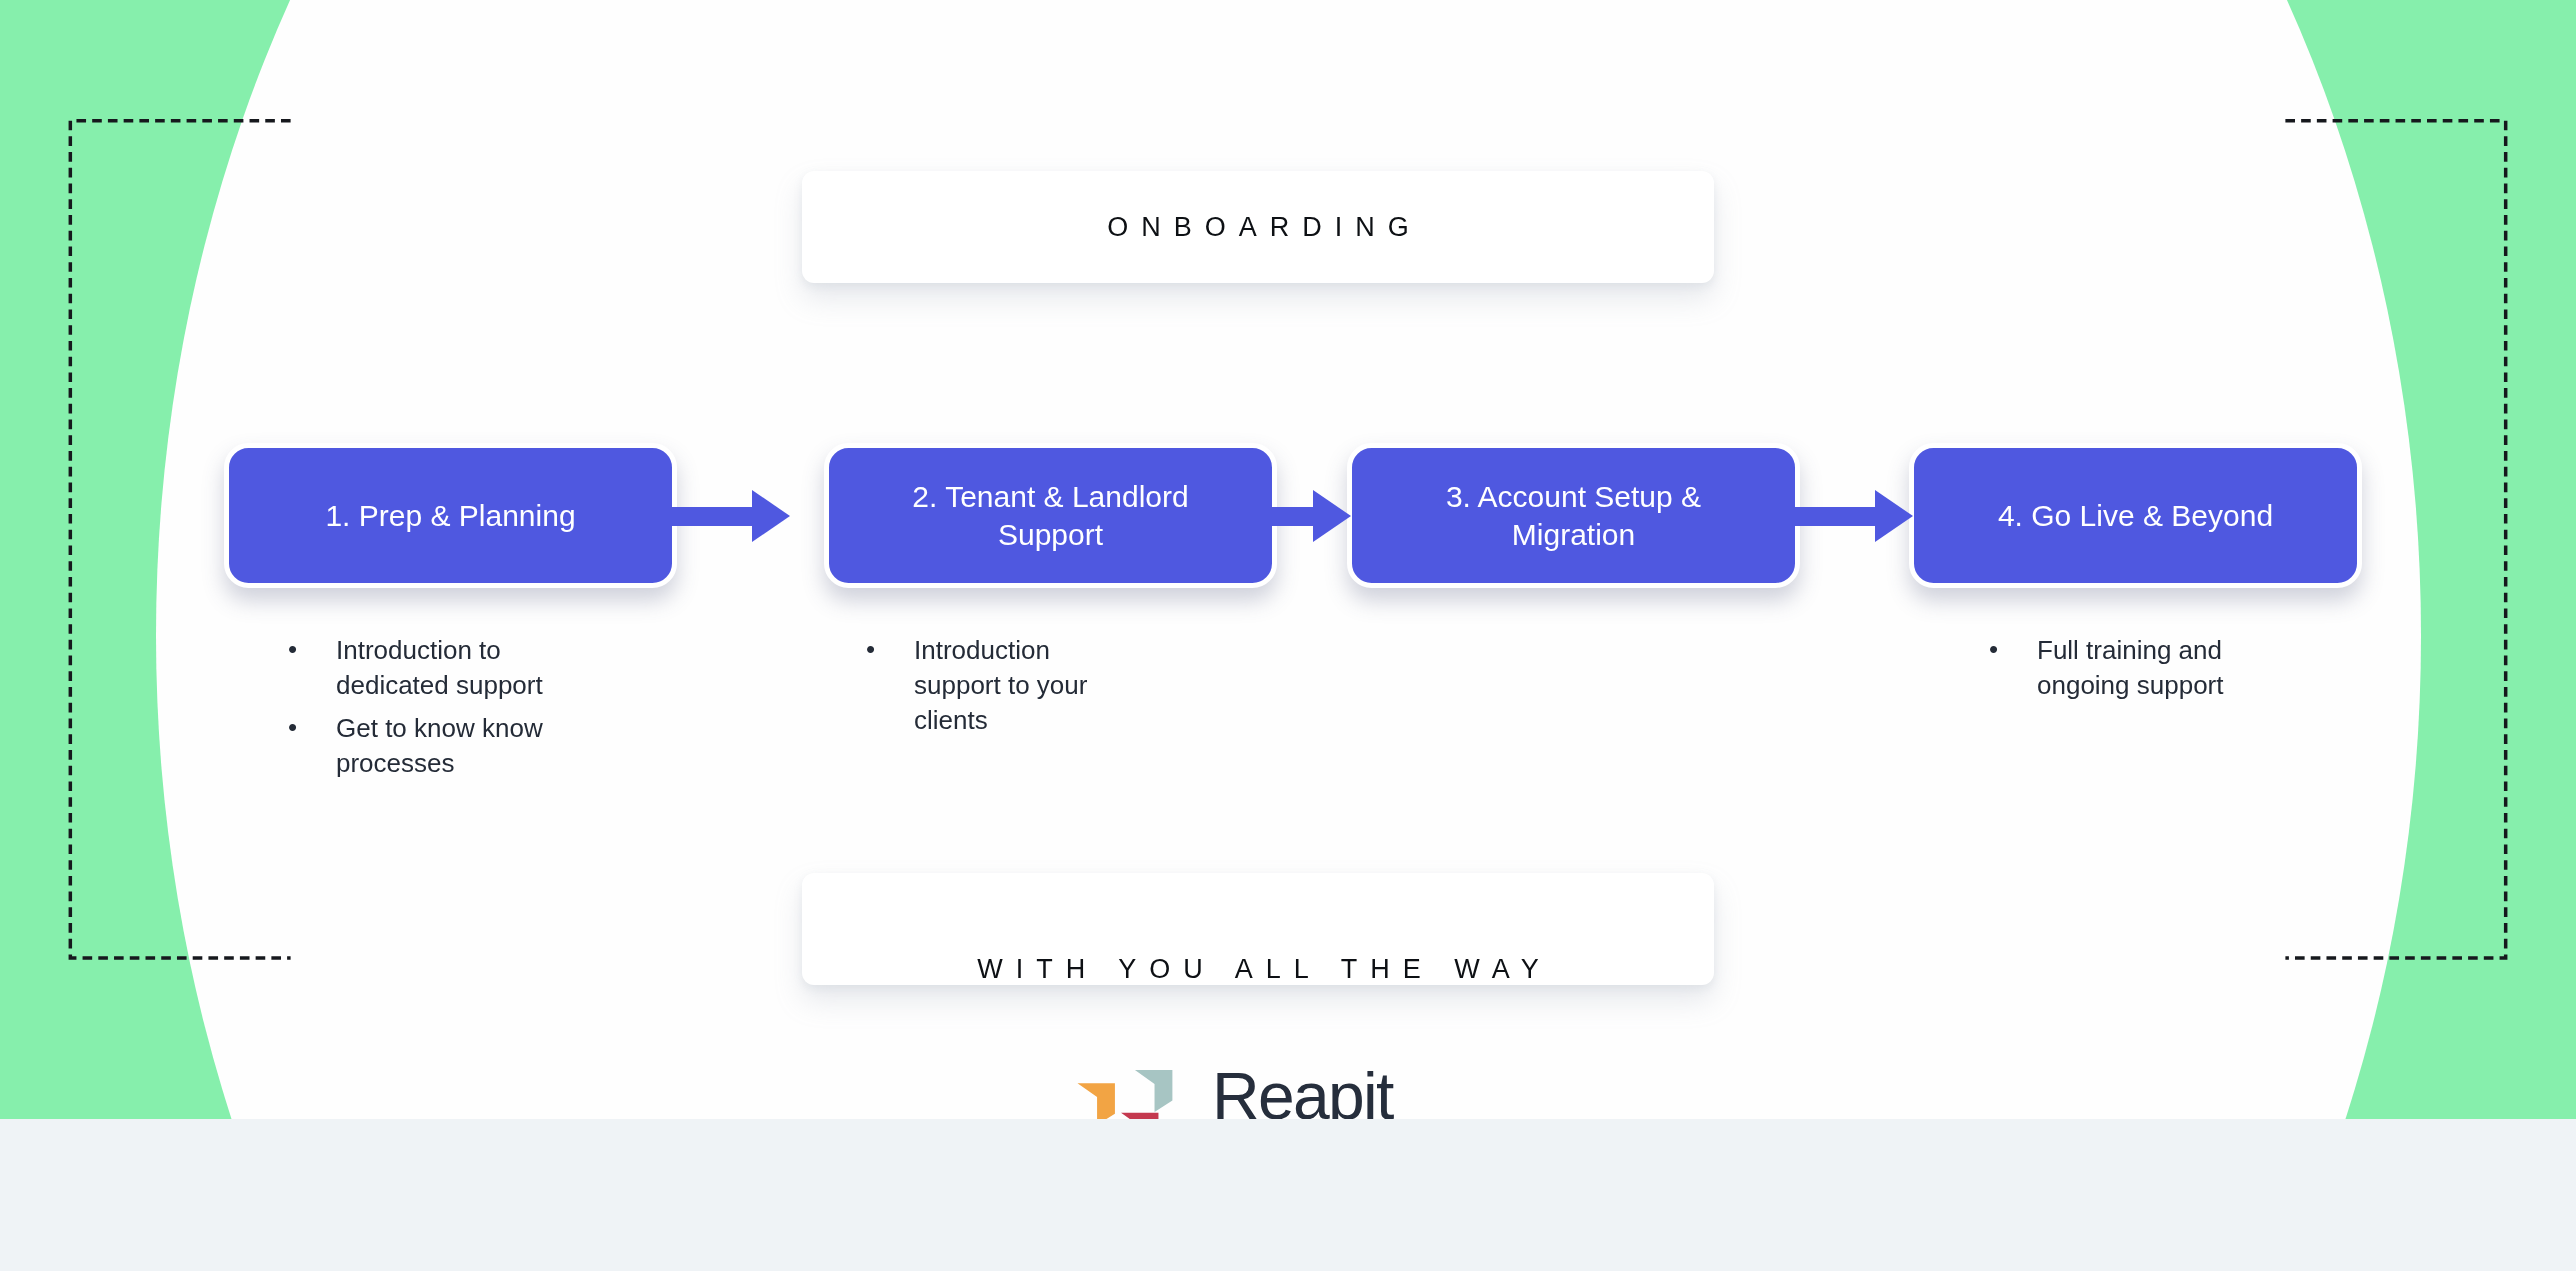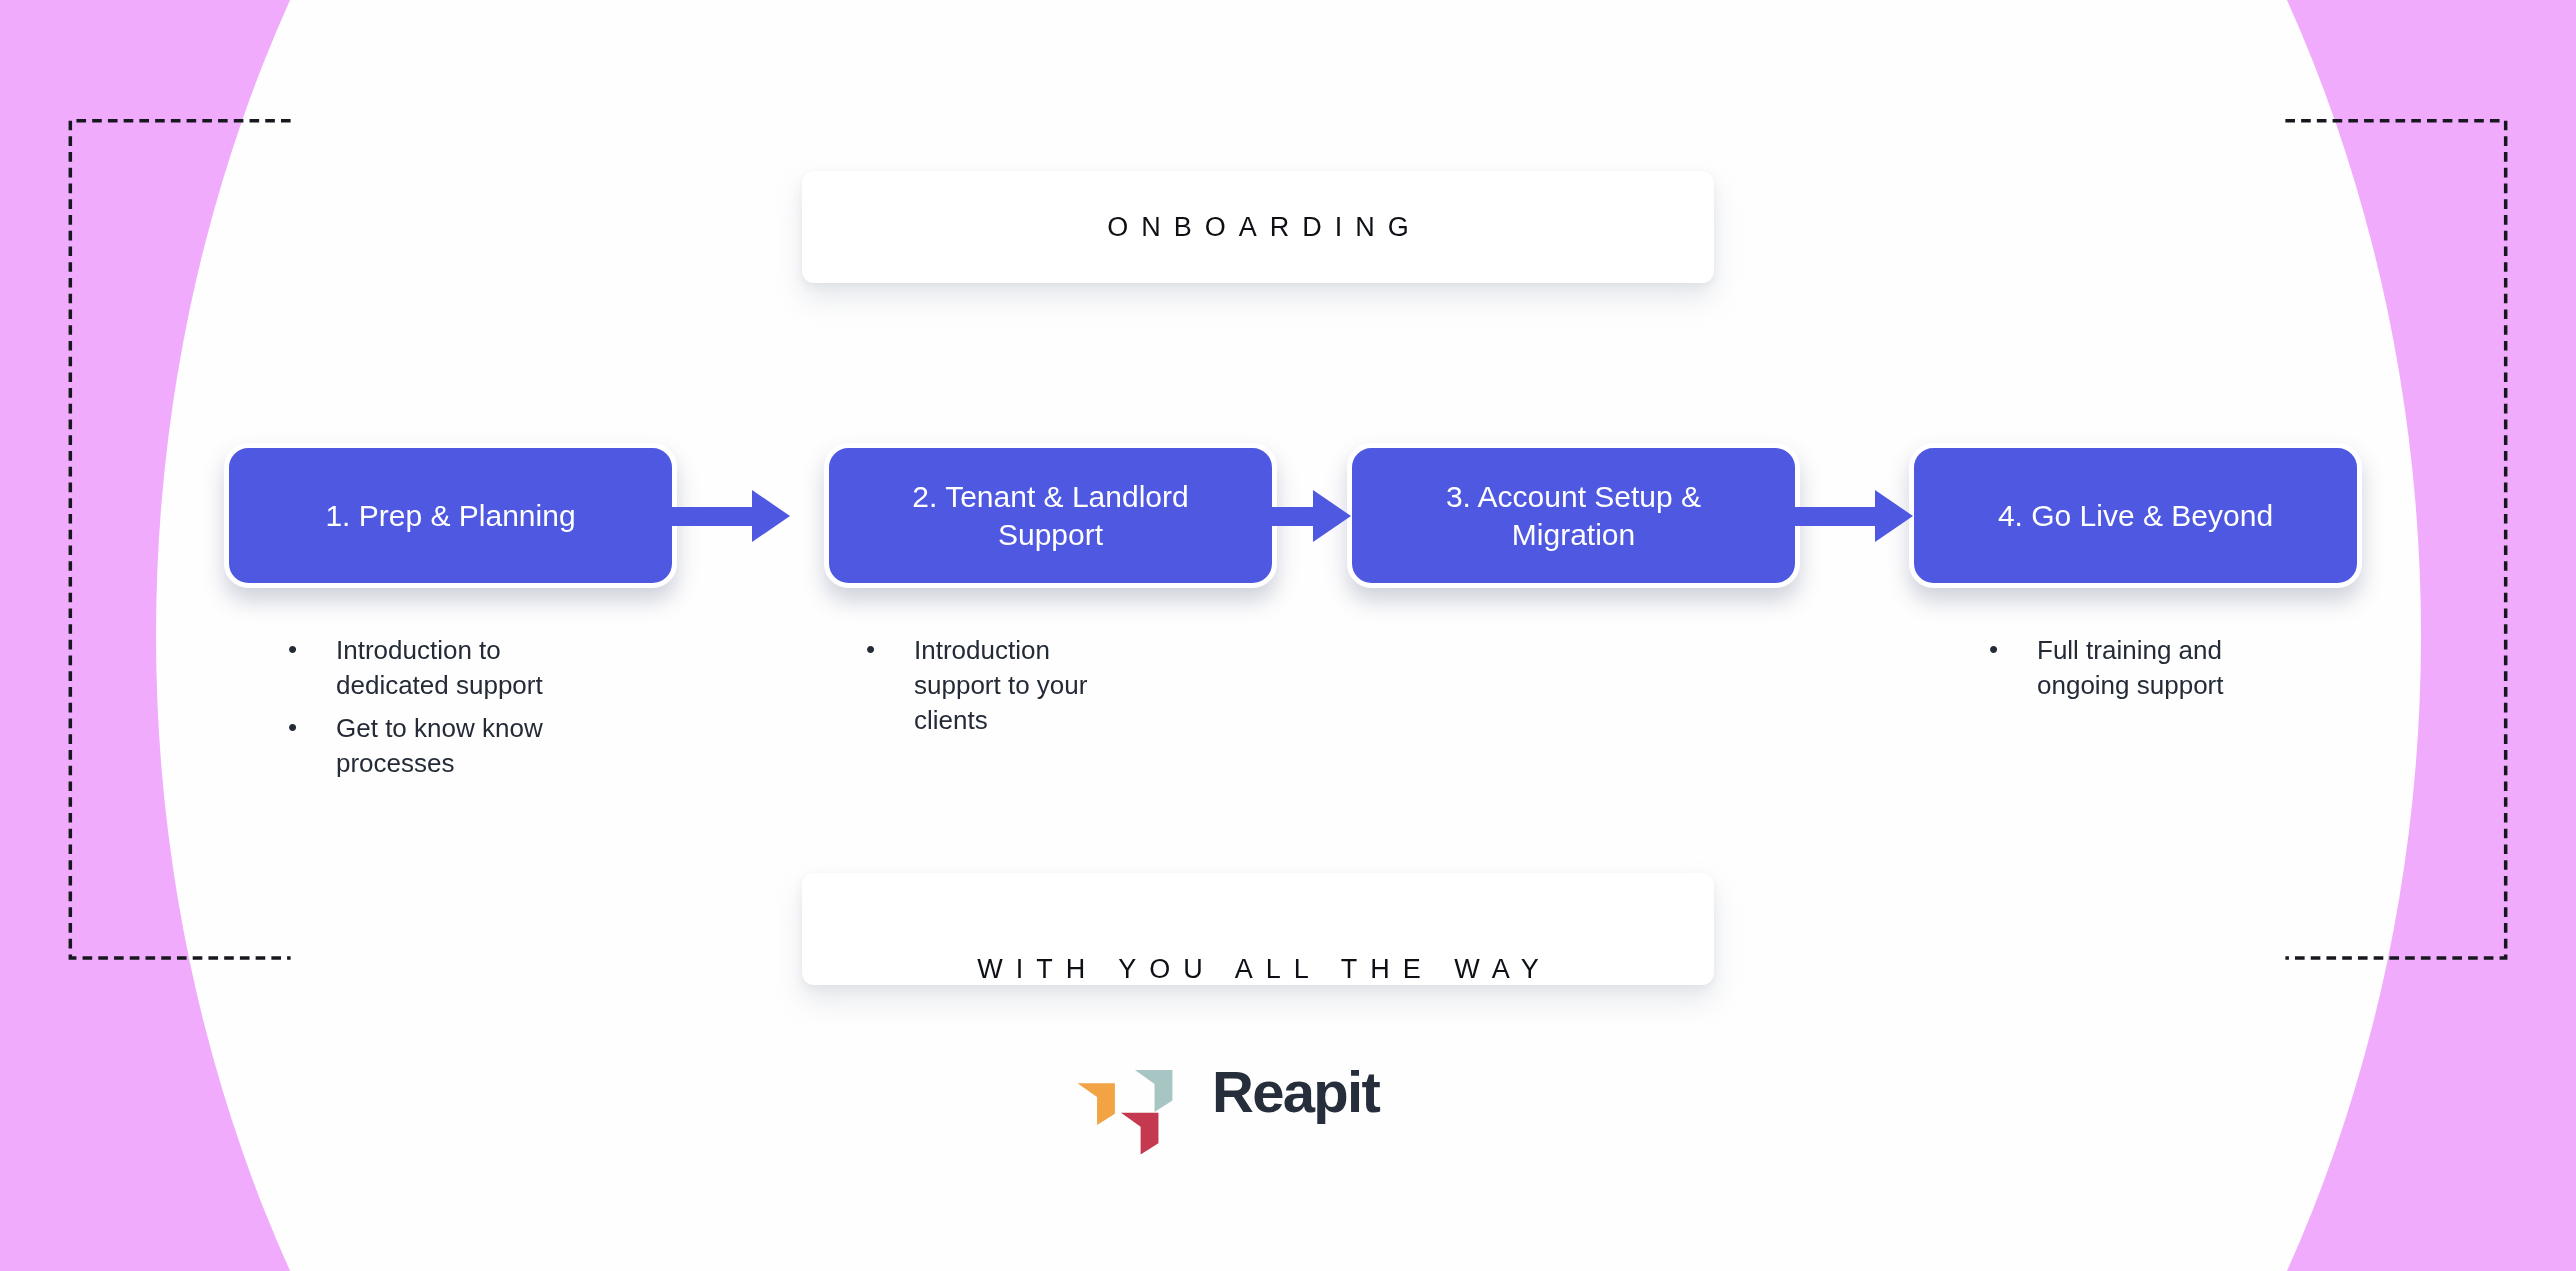--- a/index.html
+++ b/index.html
@@ -1,18 +1,18 @@
 <!DOCTYPE html>
 <html style="font-size:14px"><head>
 <meta charset="utf-8">
 <style>
   html,body{margin:0;padding:0;background:#eff3f6;}
   .canvas{
-    position:relative;width:2576px;height:1271px;overflow:hidden;
-    background:#f0abfc;
+    position:relative;width:2576px;height:1119px;overflow:hidden;
+    background:#86efac;
     font-family:"Liberation Sans","DejaVu Sans",sans-serif;
   }
   
   .ellipse{
     position:absolute;left:156px;top:-711px;width:2265px;height:2693px;
     background:#fefefe;border-radius:50%;
   }
   
   .brackets{position:absolute;left:0;top:0;width:2576px;height:1271px;}
   
@@ -50,21 +50,21 @@
   .bullet-list{position:absolute;top:633px;margin:0;padding:0;list-style:none;}
   .bullet-list li{
     position:relative;padding-left:48px;margin:0 0 7.9px 0;
     font-size:26px;line-height:35px;color:#242b37;
   }
   .bullet-list li::before{content:"\2022";position:absolute;left:0;top:-0.9px;}
   
   .logo-mark{position:absolute;left:1074px;top:1070px;}
   .logo-word{
     position:absolute;left:1212px;top:1058px;
-    font-size:58px;font-weight:bold;letter-spacing:-1.7px;color:#262e3c;
+    font-size:66px;font-weight:normal;letter-spacing:-1.7px;color:#262e3c;
   }
 </style>
 </head>
 <body>
 
 <div class="canvas">
 
   <div class="ellipse"></div>
 
   <svg class="brackets" viewBox="0 0 2946 1454" xmlns="http://www.w3.org/2000/svg">

